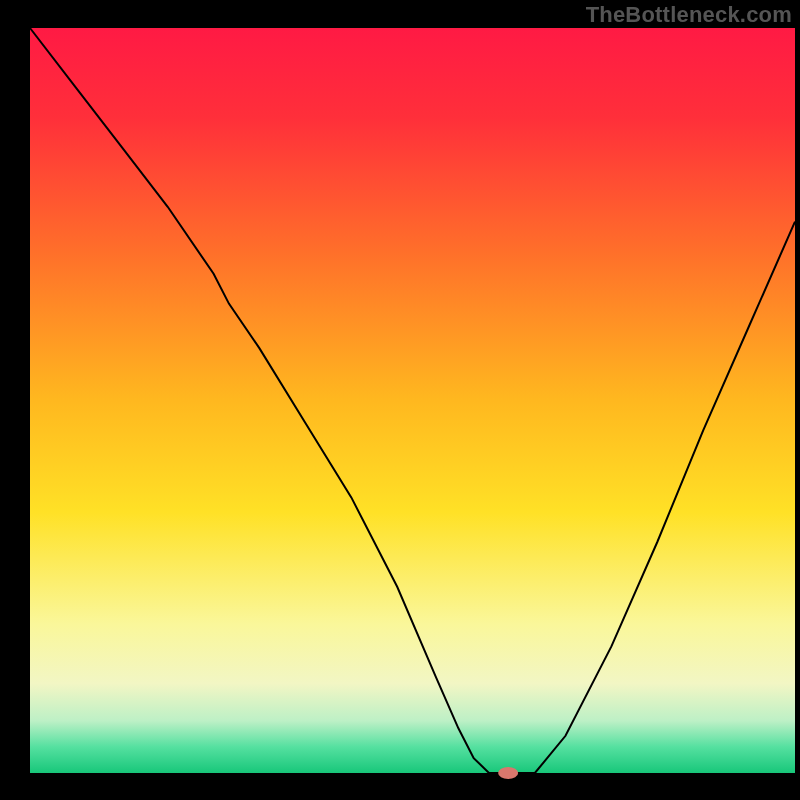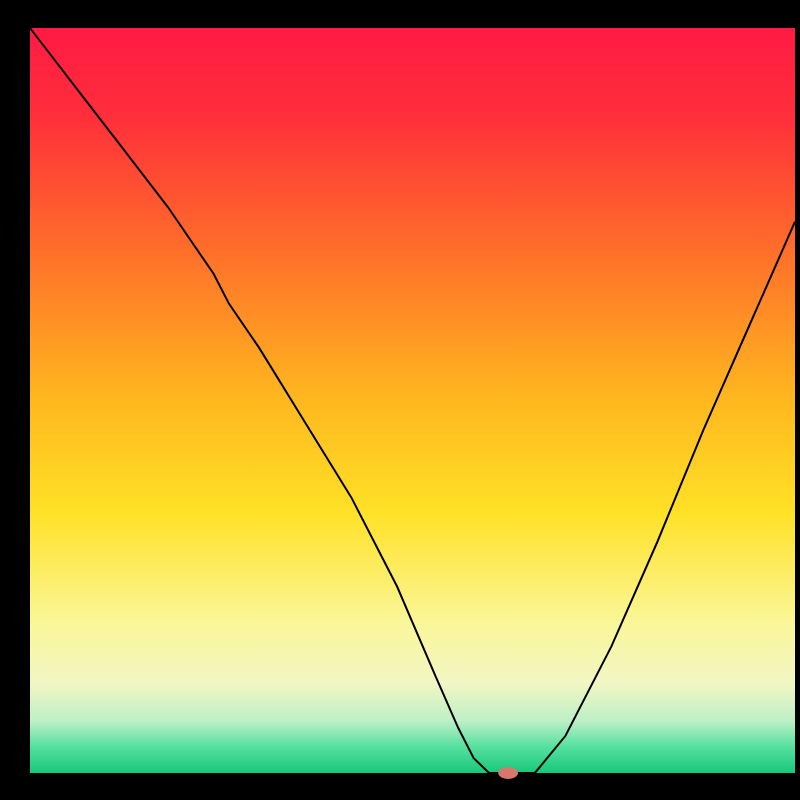--- a/index.html
+++ b/index.html
@@ -29,20 +29,21 @@
   svg.chart {
     position: absolute;
     left: 0;
     top: 0;
   }
 </style>
 </head>
 <body>
 
 <div class="wrap">
+  <div class="watermark">TheBottleneck.com</div>
 
   <svg class="chart" width="800" height="800" viewBox="0 0 800 800">
     <defs>
       <linearGradient id="bg-grad" x1="0" y1="0" x2="0" y2="1">
           <stop offset="0%" stop-color="#ff1a44"></stop>
           <stop offset="12%" stop-color="#ff2f3a"></stop>
           <stop offset="30%" stop-color="#ff6f2a"></stop>
           <stop offset="50%" stop-color="#ffb81f"></stop>
           <stop offset="65%" stop-color="#ffe126"></stop>
           <stop offset="80%" stop-color="#faf79a"></stop>

